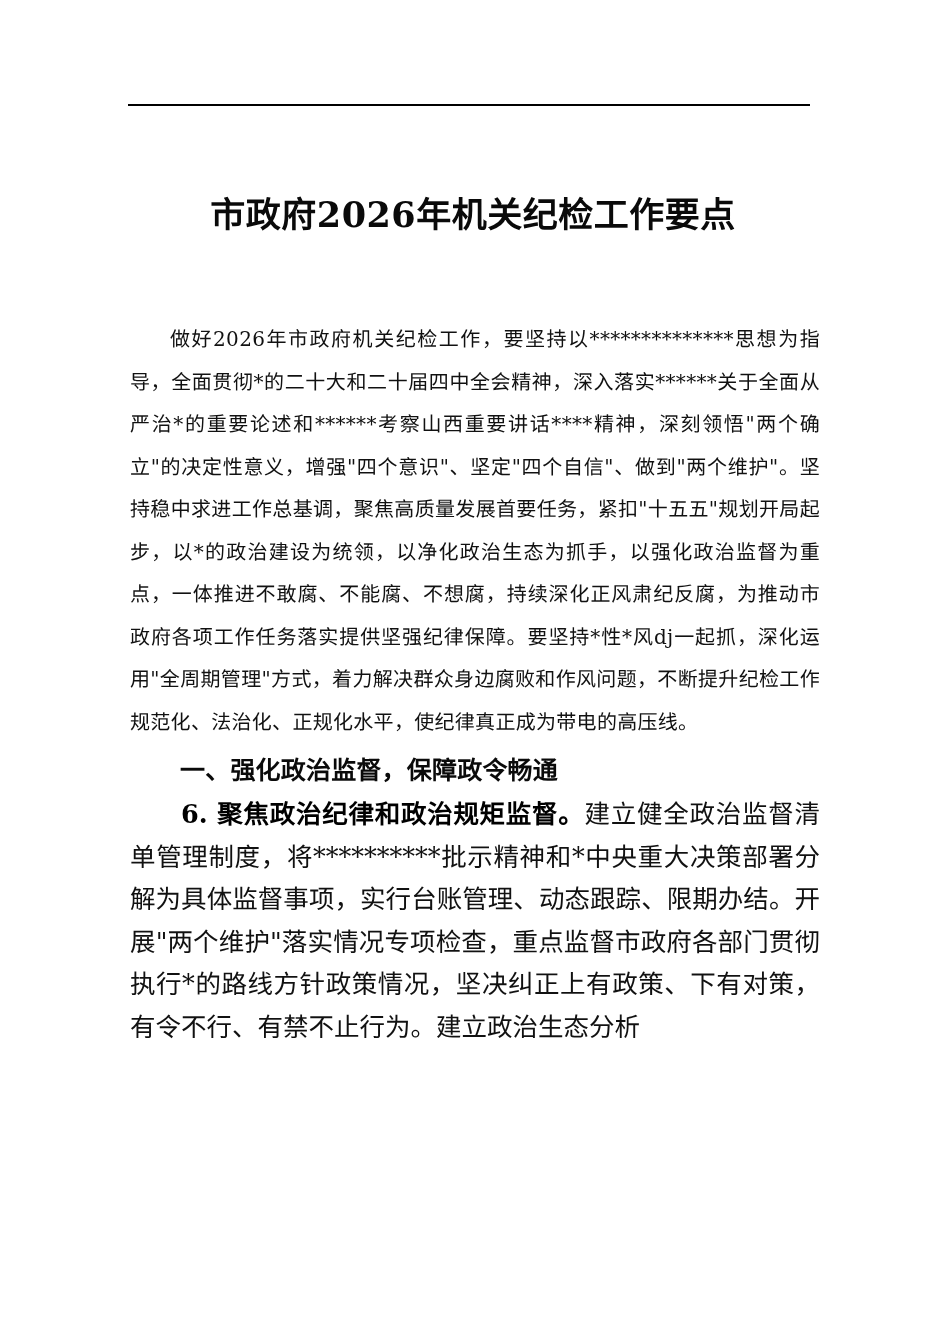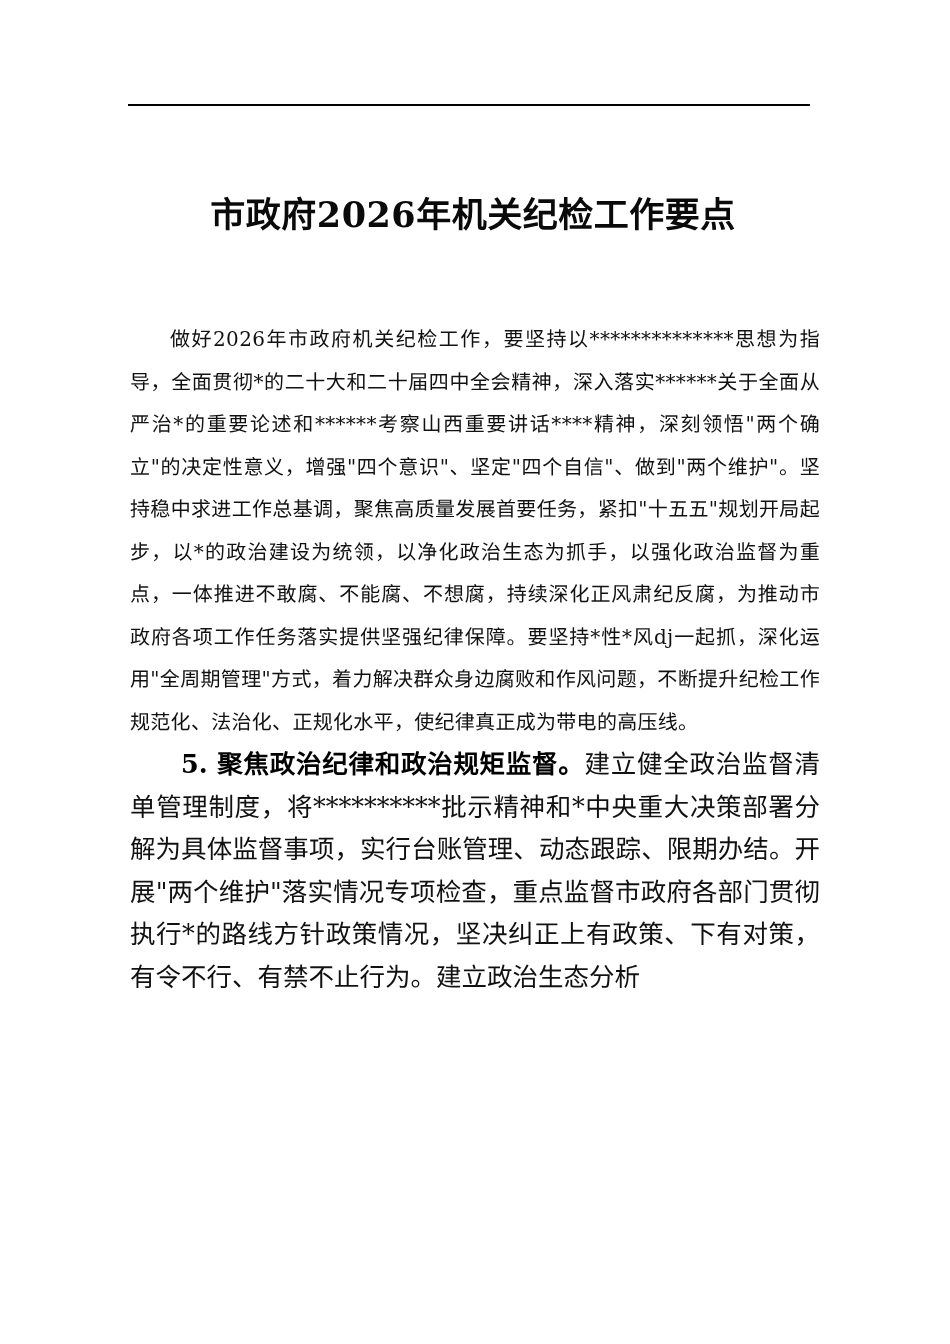--- a/index.html
+++ b/index.html
@@ -132,20 +132,21 @@
   <div class="header-rule-wrap">
     <div class="header-rule"></div>
   </div>
 
   <div class="doc-title">市政府2026年机关纪检工作要点</div>
 
   <div class="body-block">
 
     <p class="para para-intro indent">做好2026年市政府机关纪检工作，要坚持以**************思想为指导，全面贯彻*的二十大和二十届四中全会精神，深入落实******关于全面从严治*的重要论述和******考察山西重要讲话****精神，深刻领悟"两个确立"的决定性意义，增强"四个意识"、坚定"四个自信"、做到"两个维护"。坚持稳中求进工作总基调，聚焦高质量发展首要任务，紧扣"十五五"规划开局起步，以*的政治建设为统领，以净化政治生态为抓手，以强化政治监督为重点，一体推进不敢腐、不能腐、不想腐，持续深化正风肃纪反腐，为推动市政府各项工作任务落实提供坚强纪律保障。要坚持*性*风dj一起抓，深化运用"全周期管理"方式，着力解决群众身边腐败和作风问题，不断提升纪检工作规范化、法治化、正规化水平，使纪律真正成为带电的高压线。</p>
 
+    <h2 class="section-heading">一、强化政治监督，保障政令畅通</h2>
 
-    <p class="item"><span class="item-label">5. 聚焦政治纪律和政治规矩监督。</span><span>建立健全政治监督清单管理制度，将**********批示精神和*中央重大决策部署分解为具体监督事项，实行台账管理、动态跟踪、限期办结。开展"两个维护"落实情况专项检查，重点监督市政府各部门贯彻执行*的路线方针政策情况，坚决纠正上有政策、下有对策，有令不行、有禁不止行为。建立政治生态分析</span></p>
+    <p class="item"><span class="item-label">6. 聚焦政治纪律和政治规矩监督。</span><span>建立健全政治监督清单管理制度，将**********批示精神和*中央重大决策部署分解为具体监督事项，实行台账管理、动态跟踪、限期办结。开展"两个维护"落实情况专项检查，重点监督市政府各部门贯彻执行*的路线方针政策情况，坚决纠正上有政策、下有对策，有令不行、有禁不止行为。建立政治生态分析</span></p>
 
   </div>
 
   <div class="page-bottom-fade"></div>
 
 </div>
 
 </body></html>

